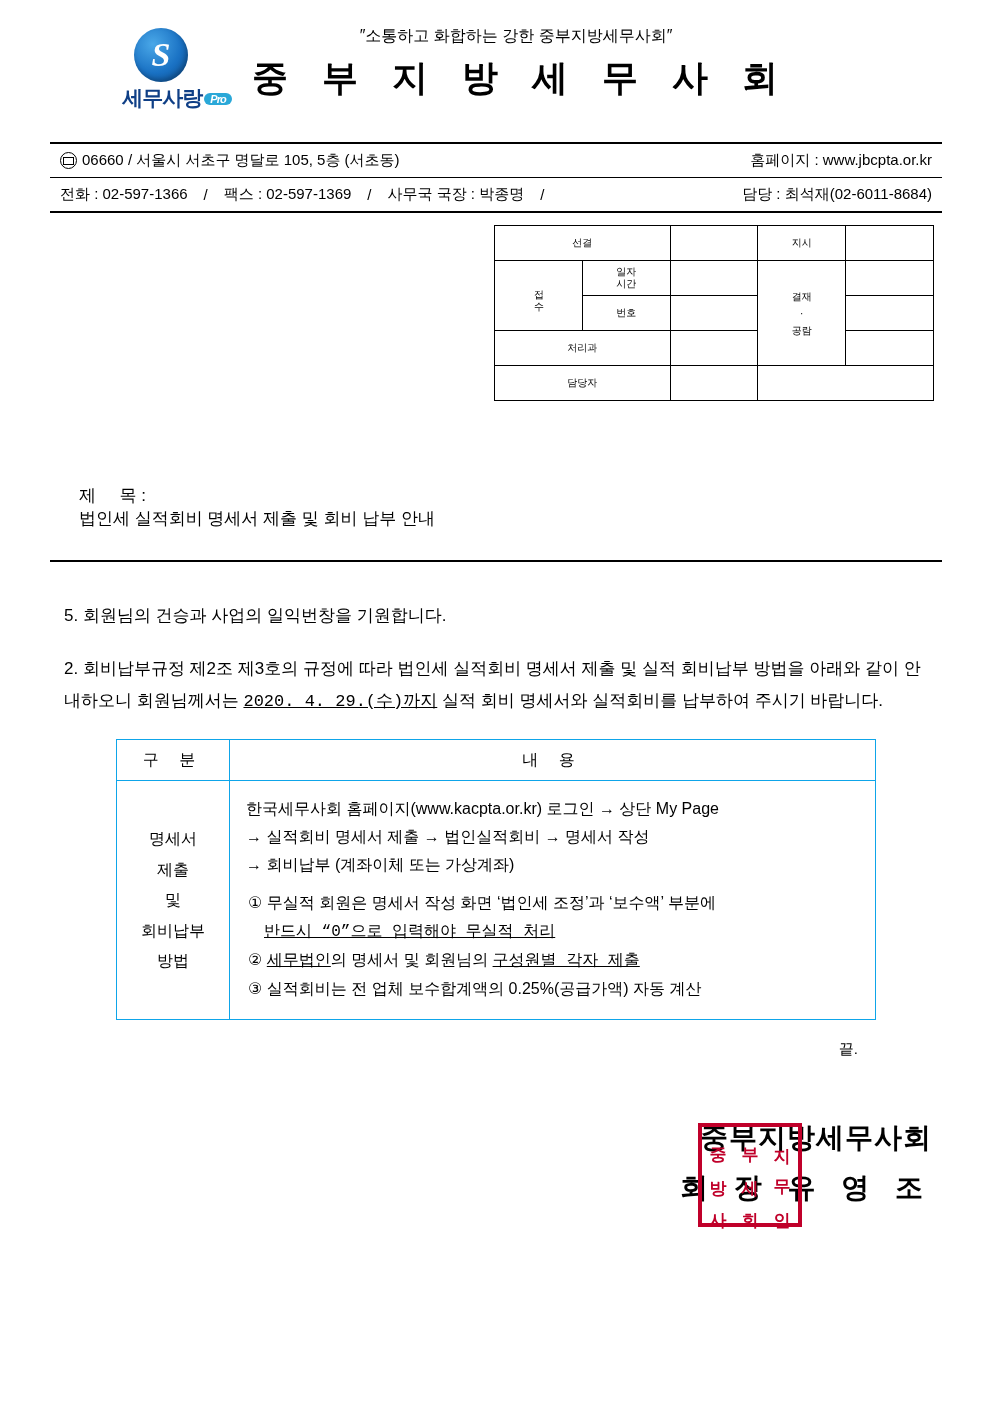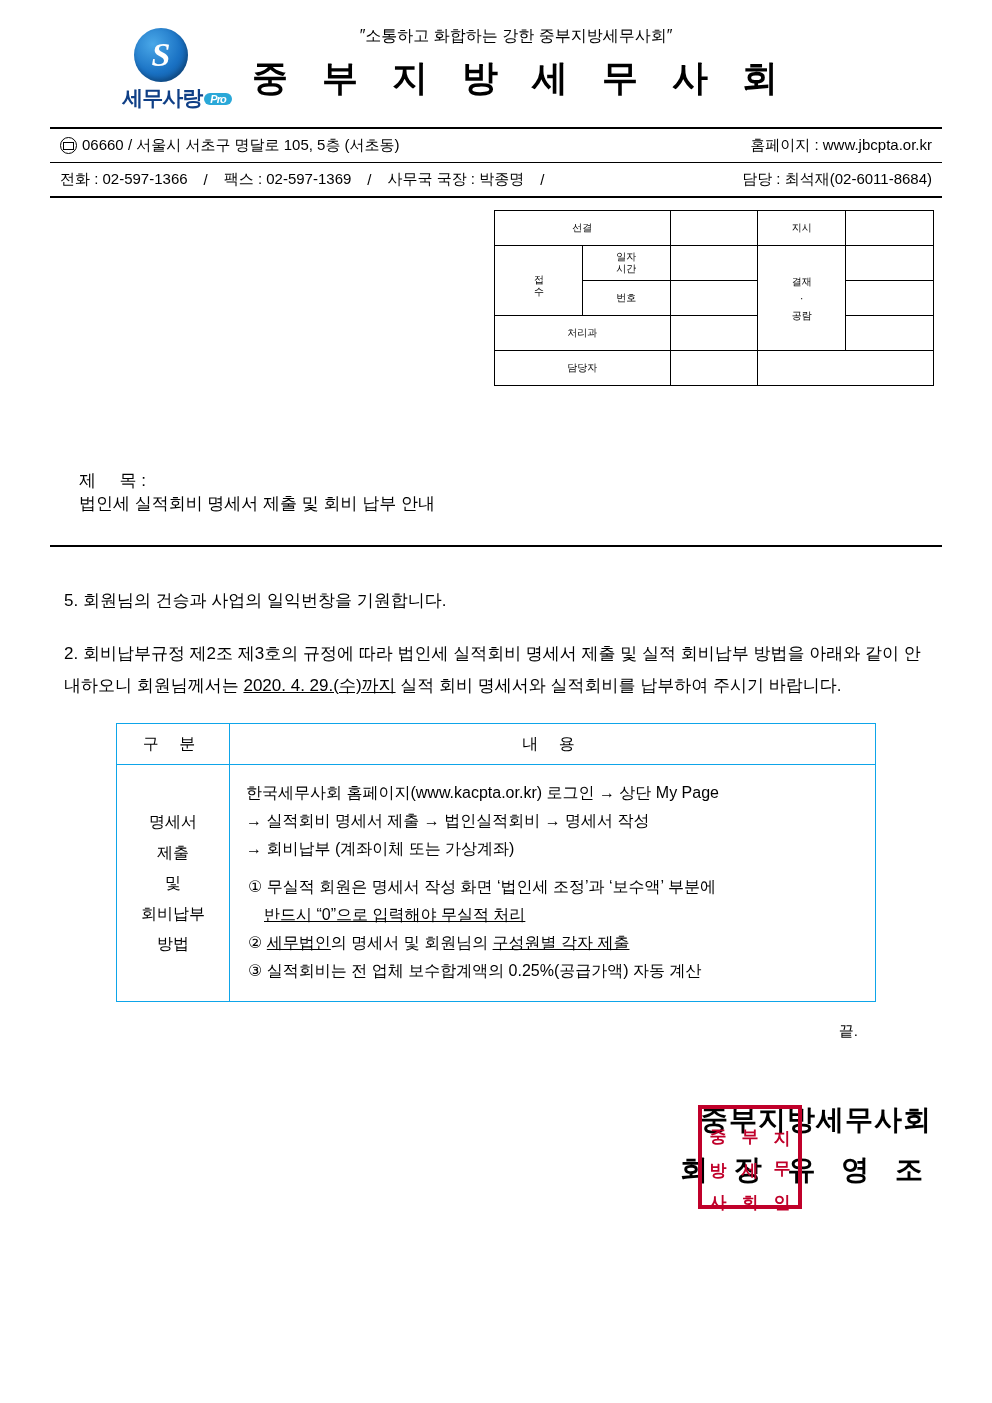--- a/index.html
+++ b/index.html
@@ -101,21 +101,21 @@
     font-size: 36px;
     font-weight: bold;
     letter-spacing: 12px;
     padding-left: 50px;
   }
 
   
   .contact-band {
     border-top: 2px solid #000;
     border-bottom: 2px solid #000;
-    margin-top: 2px;
+    margin-top: 17px;
     padding: 0;
   }
   .contact-row {
     display: flex;
     align-items: center;
     height: 33px;
     font-size: 15px;
     padding: 0 10px;
   }
   .contact-row.second {
@@ -201,21 +201,21 @@
   
   .body-zone {
     margin-top: 38px;
     padding: 0 14px;
   }
   .para {
     font-size: 17px;
     line-height: 1.85;
     margin-bottom: 22px;
   }
-  .u { text-decoration: underline; }
+  .u { text-decoration: underline; font-family: Liberation Mono, monospace; }
 
   
   table.content-table {
     border-collapse: collapse;
     width: 760px;
     margin: 10px auto 0 auto;
     table-layout: fixed;
   }
   table.content-table th,
   table.content-table td {

